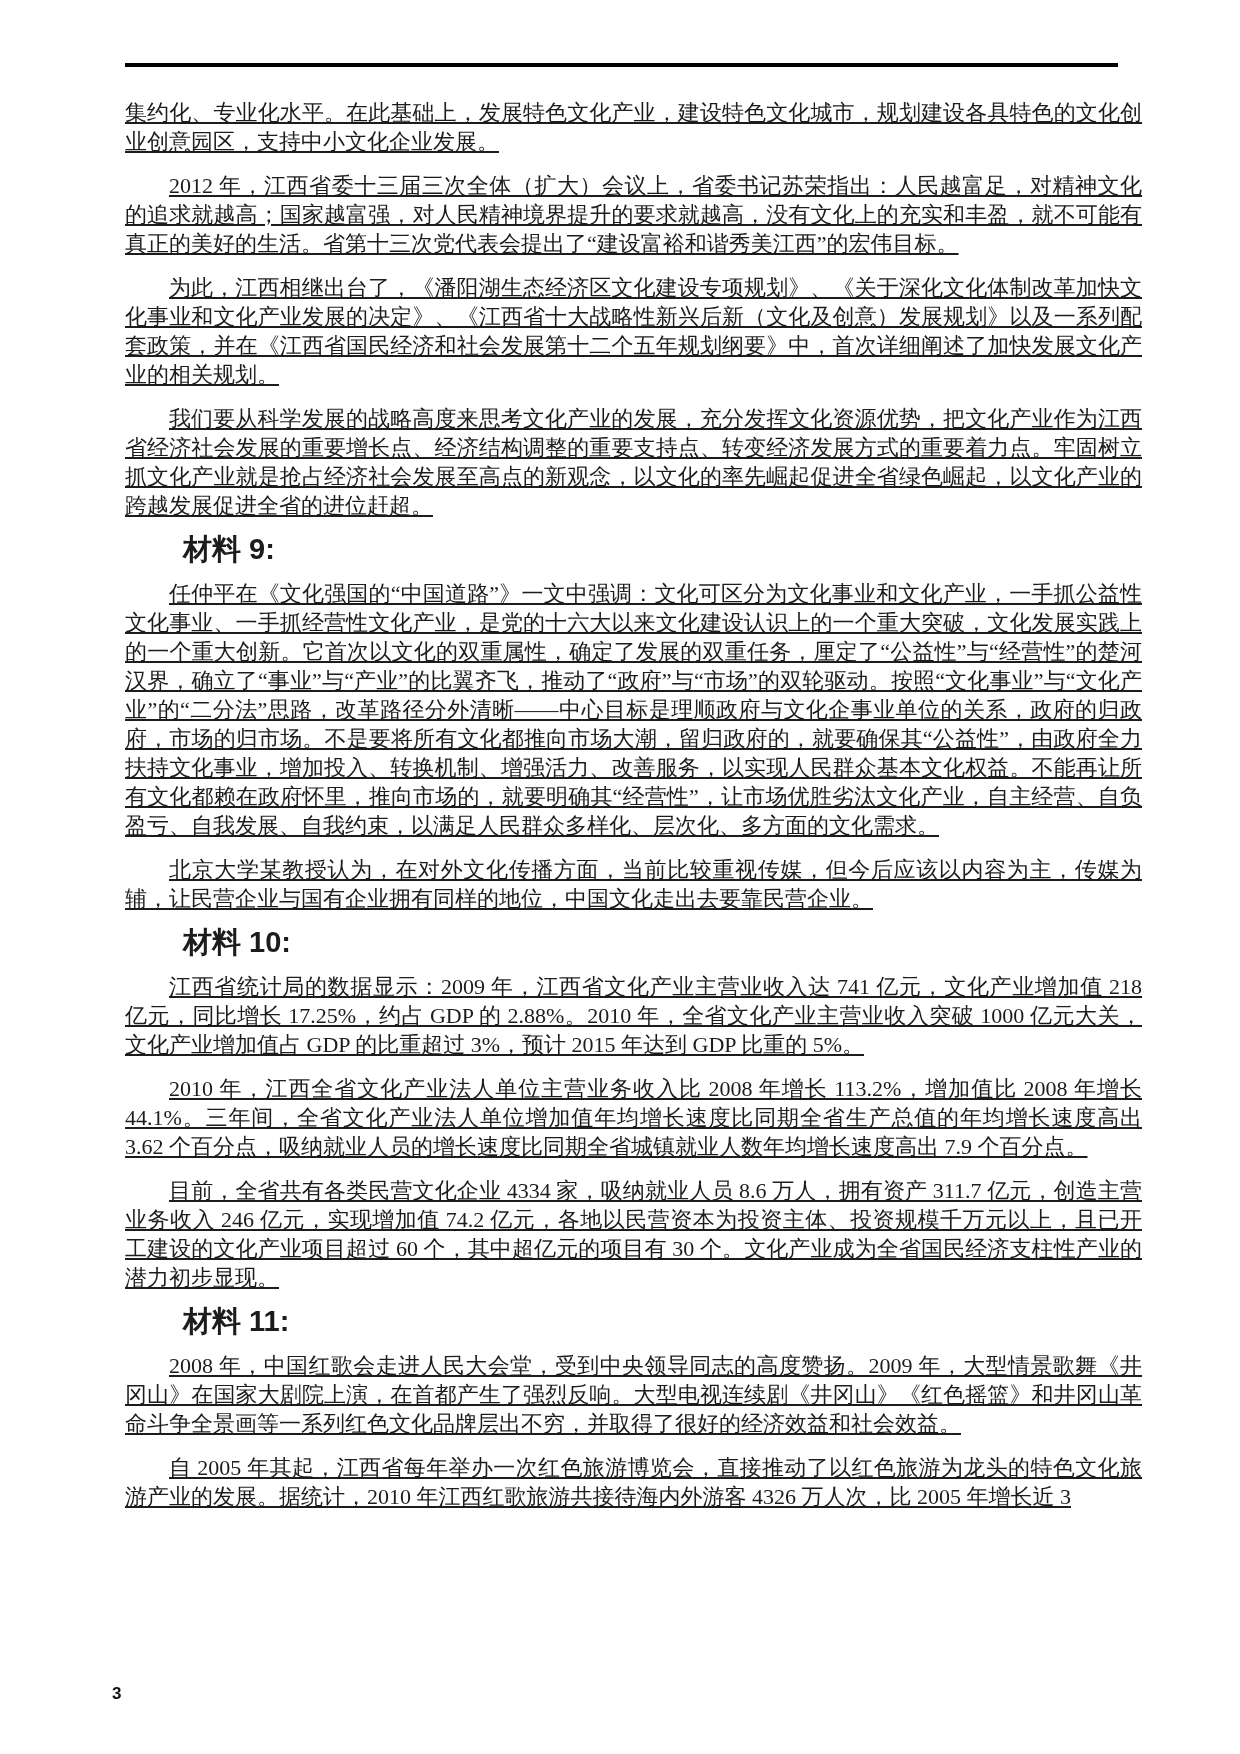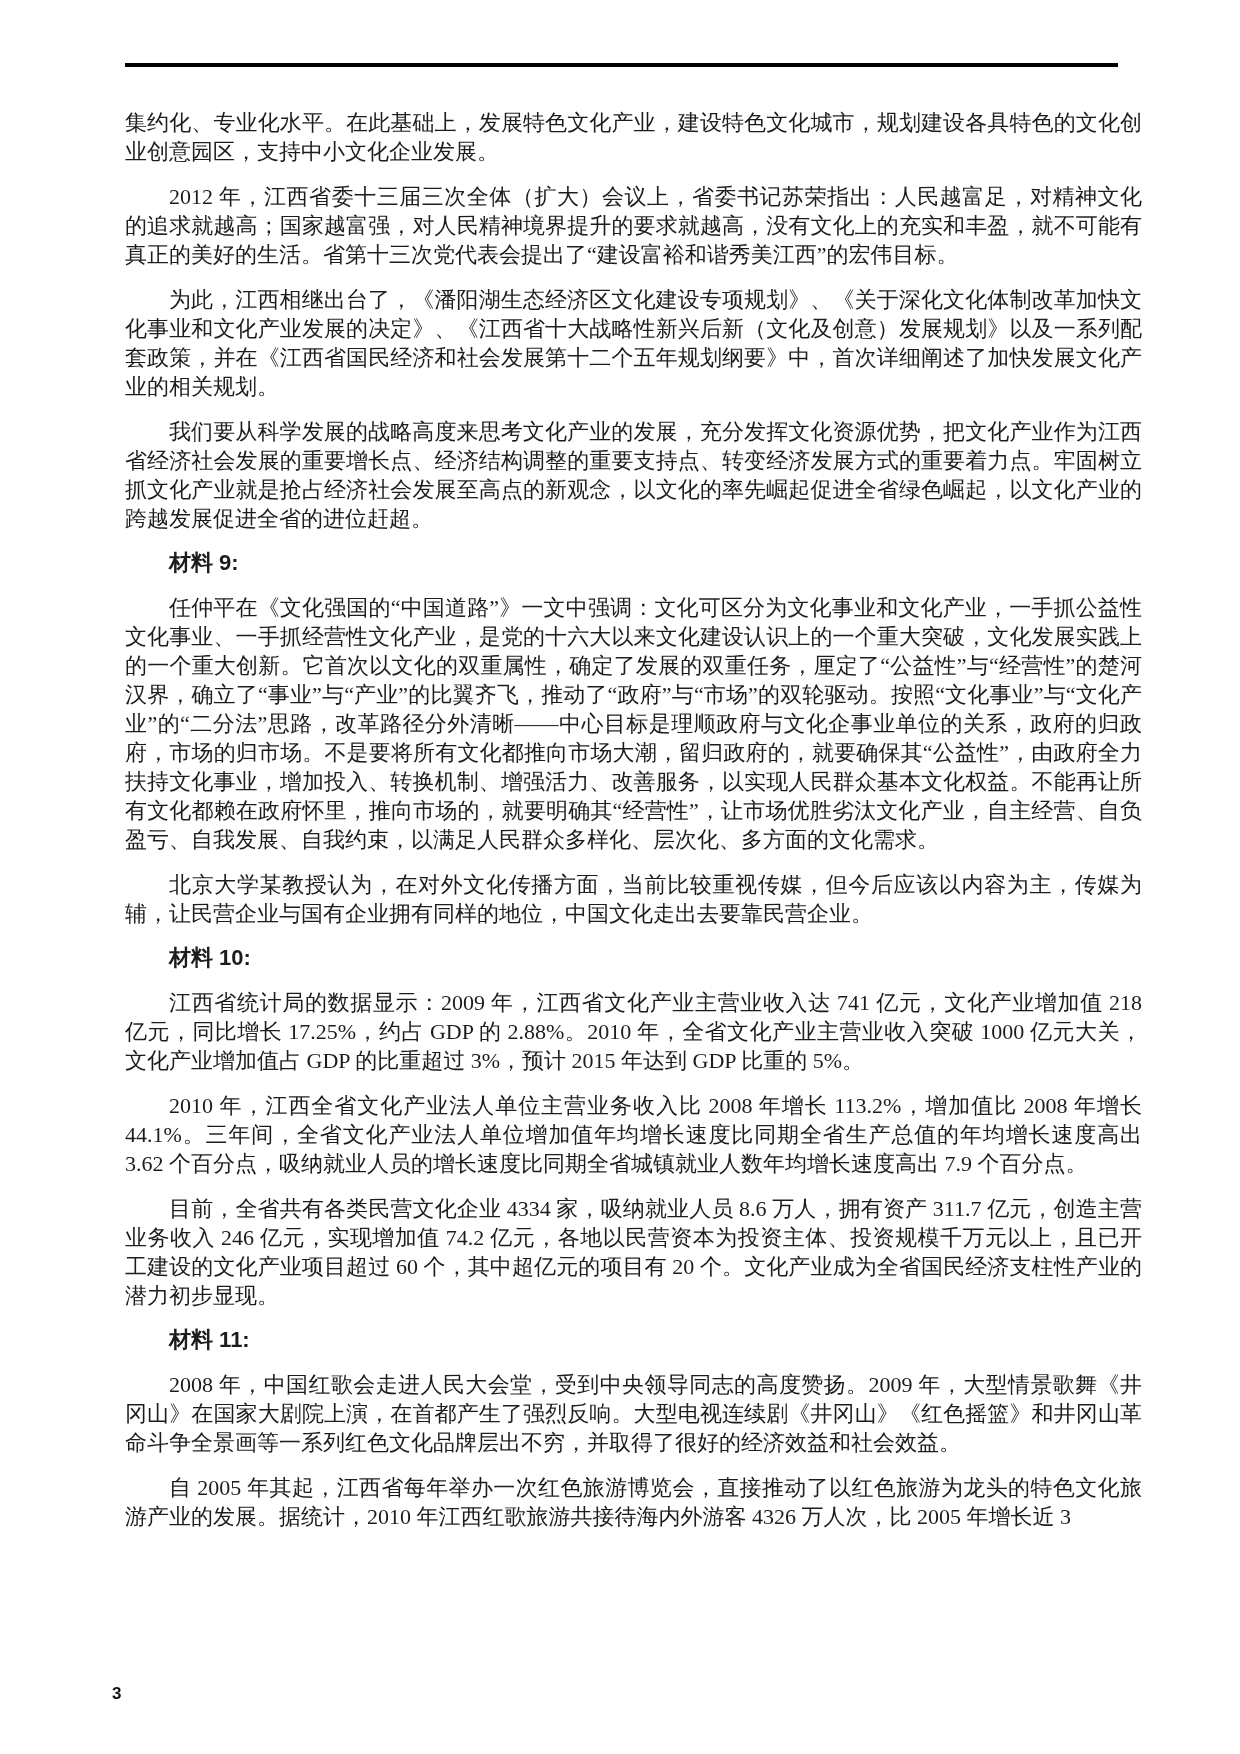--- a/index.html
+++ b/index.html
@@ -27,29 +27,30 @@
   .content {
     position: absolute;
     left: 125px;
     top: 92px;
     width: 1017px;
     font-size: 22px;
     line-height: 29px;
     text-align: justify;
   }
   .para {
-    margin: 16px 0 15px 0;
+    margin: 6px 0 15px 0;
     text-indent: 2em;
+    text-decoration: underline;
   }
   .para.no-indent {
     text-indent: 0;
   }
   .material-heading {
     font-family: "Liberation Sans", "DejaVu Sans", sans-serif;
-    font-size: 22px;
+    font-size: 29px;
     line-height: 29px;
     font-weight: bold;
     margin: 0 0 15px 0;
     text-indent: 2em;
   }
   .page-number {
     position: absolute;
     left: 112px;
     top: 1684px;
     font-family: "Liberation Sans", "DejaVu Sans", sans-serif;
@@ -71,21 +72,21 @@
     <p class="para">为此，江西相继出台了，《潘阳湖生态经济区文化建设专项规划》、《关于深化文化体制改革加快文化事业和文化产业发展的决定》、《江西省十大战略性新兴后新（文化及创意）发展规划》以及一系列配套政策，并在《江西省国民经济和社会发展第十二个五年规划纲要》中，首次详细阐述了加快发展文化产业的相关规划。</p>
     <p class="para">我们要从科学发展的战略高度来思考文化产业的发展，充分发挥文化资源优势，把文化产业作为江西省经济社会发展的重要增长点、经济结构调整的重要支持点、转变经济发展方式的重要着力点。牢固树立抓文化产业就是抢占经济社会发展至高点的新观念，以文化的率先崛起促进全省绿色崛起，以文化产业的跨越发展促进全省的进位赶超。</p>
 
     <h2 class="material-heading">材料 9:</h2>
     <p class="para">任仲平在《文化强国的“中国道路”》一文中强调：文化可区分为文化事业和文化产业，一手抓公益性文化事业、一手抓经营性文化产业，是党的十六大以来文化建设认识上的一个重大突破，文化发展实践上的一个重大创新。它首次以文化的双重属性，确定了发展的双重任务，厘定了“公益性”与“经营性”的楚河汉界，确立了“事业”与“产业”的比翼齐飞，推动了“政府”与“市场”的双轮驱动。按照“文化事业”与“文化产业”的“二分法”思路，改革路径分外清晰——中心目标是理顺政府与文化企事业单位的关系，政府的归政府，市场的归市场。不是要将所有文化都推向市场大潮，留归政府的，就要确保其“公益性”，由政府全力扶持文化事业，增加投入、转换机制、增强活力、改善服务，以实现人民群众基本文化权益。不能再让所有文化都赖在政府怀里，推向市场的，就要明确其“经营性”，让市场优胜劣汰文化产业，自主经营、自负盈亏、自我发展、自我约束，以满足人民群众多样化、层次化、多方面的文化需求。</p>
     <p class="para">北京大学某教授认为，在对外文化传播方面，当前比较重视传媒，但今后应该以内容为主，传媒为辅，让民营企业与国有企业拥有同样的地位，中国文化走出去要靠民营企业。</p>
 
     <h2 class="material-heading">材料 10:</h2>
     <p class="para">江西省统计局的数据显示：2009 年，江西省文化产业主营业收入达 741 亿元，文化产业增加值 218 亿元，同比增长 17.25%，约占 GDP 的 2.88%。2010 年，全省文化产业主营业收入突破 1000 亿元大关，文化产业增加值占 GDP 的比重超过 3%，预计 2015 年达到 GDP 比重的 5%。</p>
     <p class="para">2010 年，江西全省文化产业法人单位主营业务收入比 2008 年增长 113.2%，增加值比 2008 年增长 44.1%。三年间，全省文化产业法人单位增加值年均增长速度比同期全省生产总值的年均增长速度高出 3.62 个百分点，吸纳就业人员的增长速度比同期全省城镇就业人数年均增长速度高出 7.9 个百分点。</p>
-    <p class="para">目前，全省共有各类民营文化企业 4334 家，吸纳就业人员 8.6 万人，拥有资产 311.7 亿元，创造主营业务收入 246 亿元，实现增加值 74.2 亿元，各地以民营资本为投资主体、投资规模千万元以上，且已开工建设的文化产业项目超过 60 个，其中超亿元的项目有 20 个。文化产业成为全省国民经济支柱性产业的潜力初步显现。</p>
+    <p class="para">目前，全省共有各类民营文化企业 4334 家，吸纳就业人员 8.6 万人，拥有资产 311.7 亿元，创造主营业务收入 246 亿元，实现增加值 74.2 亿元，各地以民营资本为投资主体、投资规模千万元以上，且已开工建设的文化产业项目超过 60 个，其中超亿元的项目有 30 个。文化产业成为全省国民经济支柱性产业的潜力初步显现。</p>
 
     <h2 class="material-heading">材料 11:</h2>
     <p class="para">2008 年，中国红歌会走进人民大会堂，受到中央领导同志的高度赞扬。2009 年，大型情景歌舞《井冈山》在国家大剧院上演，在首都产生了强烈反响。大型电视连续剧《井冈山》《红色摇篮》和井冈山革命斗争全景画等一系列红色文化品牌层出不穷，并取得了很好的经济效益和社会效益。</p>
     <p class="para">自 2005 年其起，江西省每年举办一次红色旅游博览会，直接推动了以红色旅游为龙头的特色文化旅游产业的发展。据统计，2010 年江西红歌旅游共接待海内外游客 4326 万人次，比 2005 年增长近 3</p>
   </main>
 
   <div class="page-number">3</div>
 
 </div>
 

